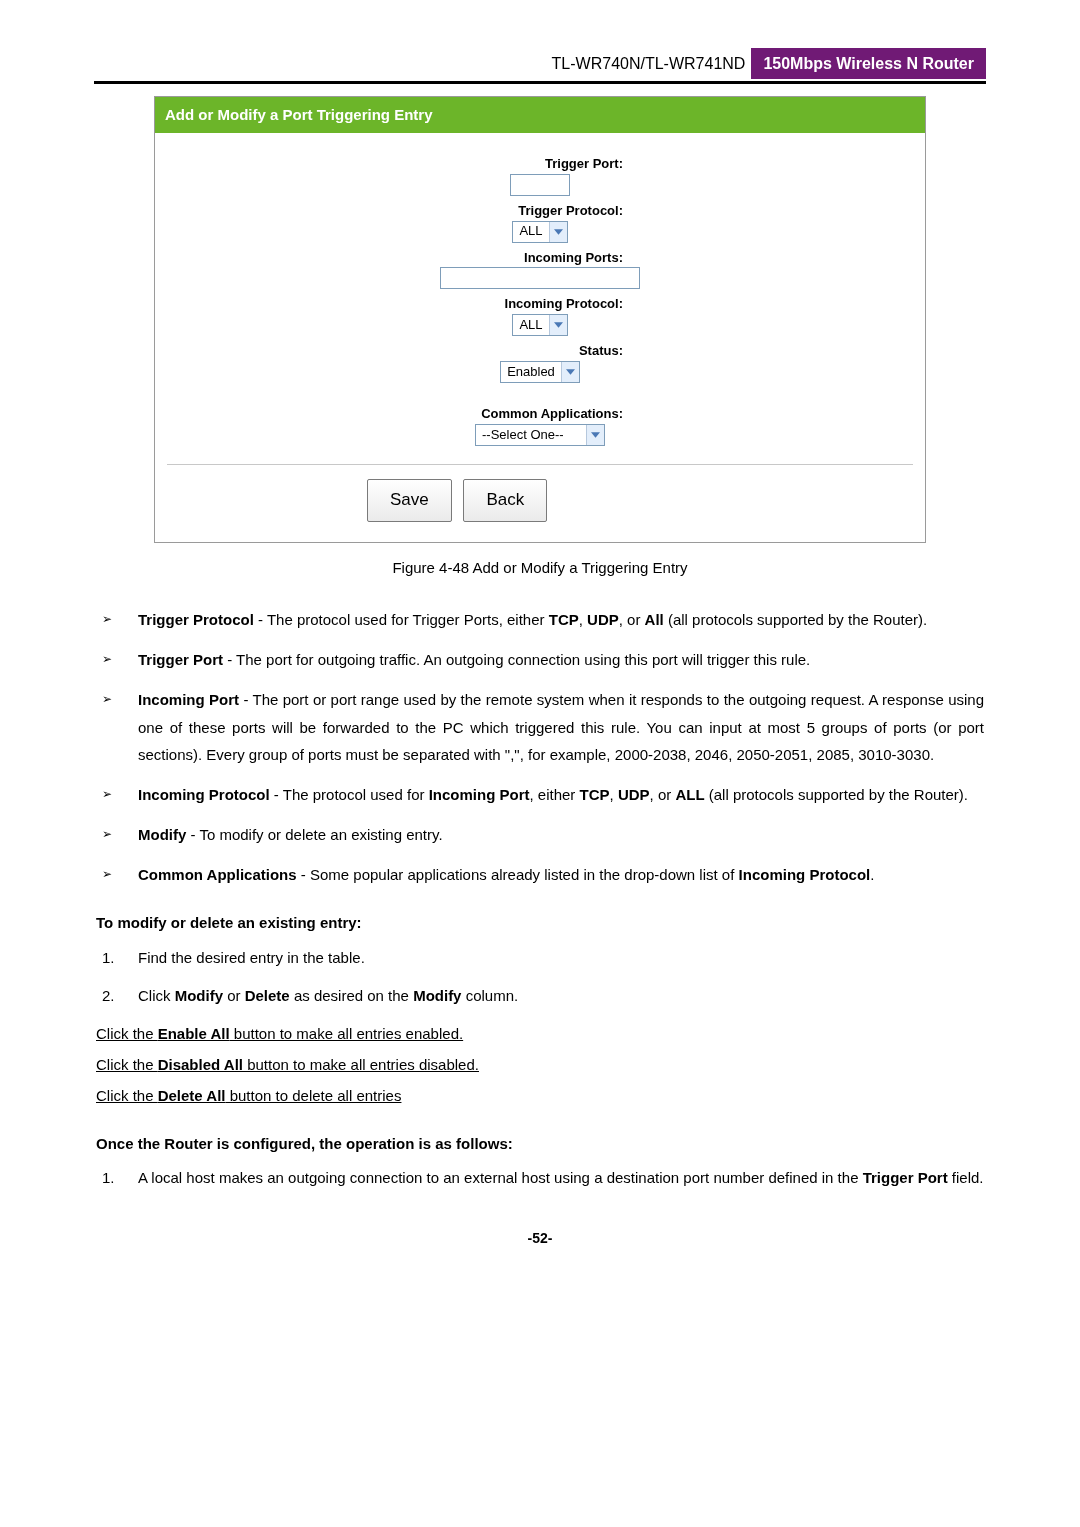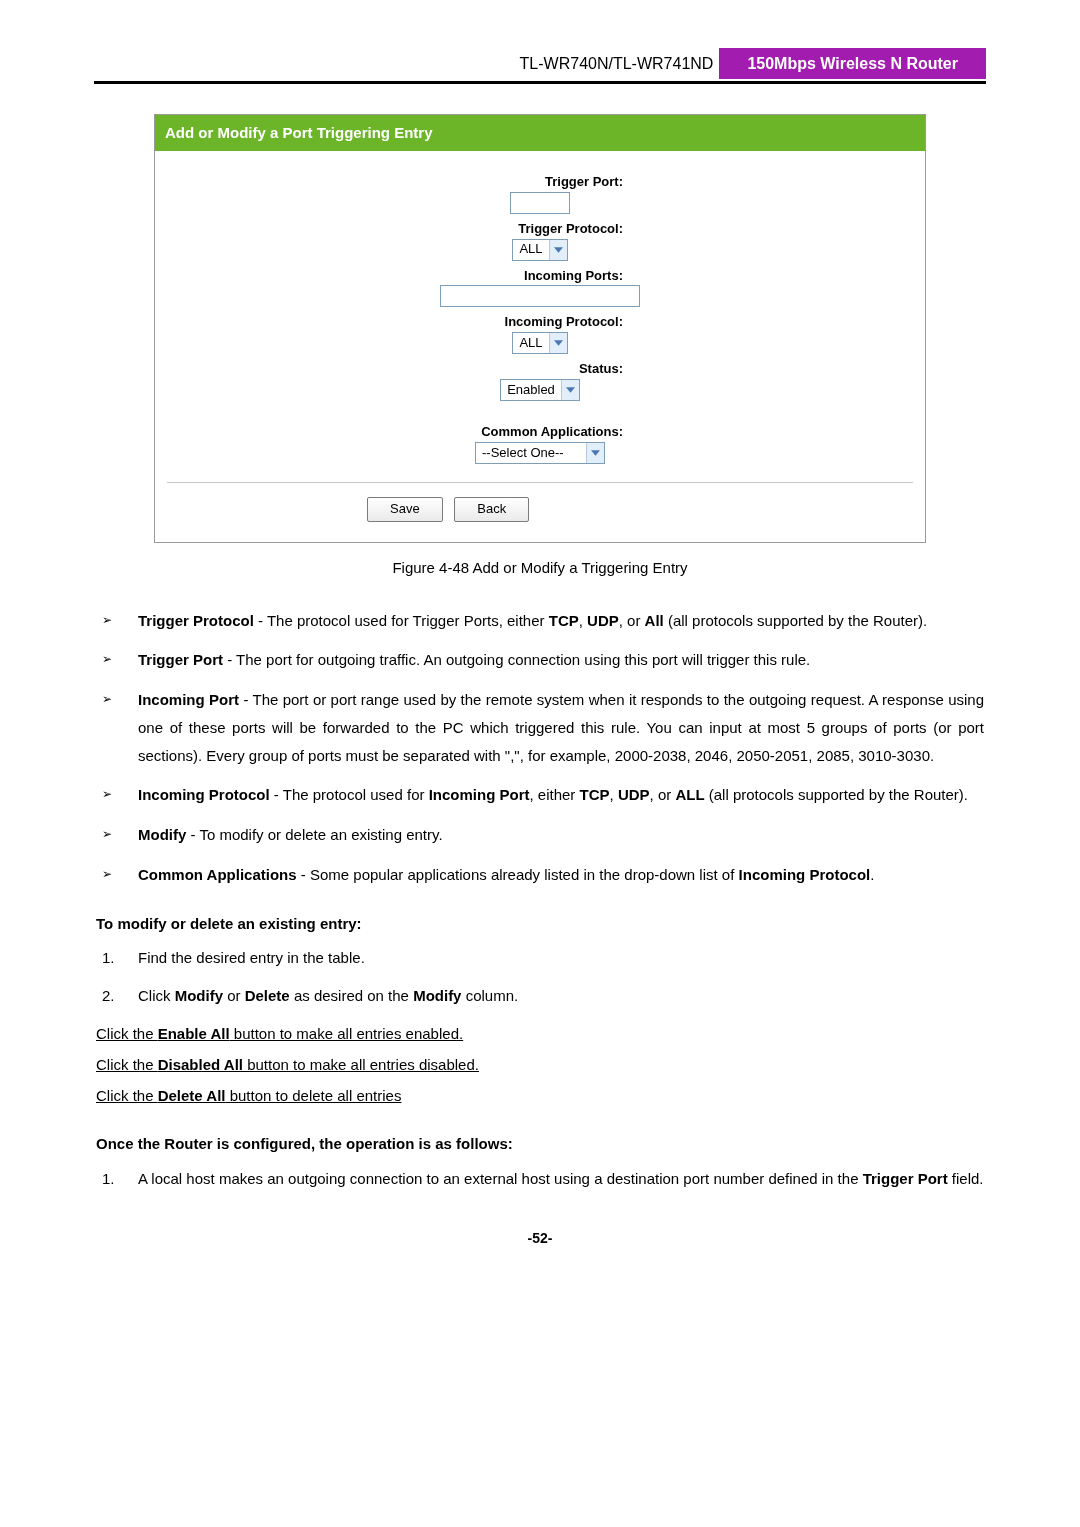--- a/index.html
+++ b/index.html
@@ -20,28 +20,28 @@
     text-align: right;
   }
   .doc-header .hdr-model {
     display: inline-block;
     font-weight: normal;
     font-size: 16px;
     padding: 4px 6px;
   }
   .doc-header .hdr-product {
     display: inline-block;
-    background: #a21caf;
+    background: #701a75;
     color: #fff;
     font-weight: bold;
     font-size: 16px;
-    padding: 4px 28px;
+    padding: 4px 12px;
   }
   .screenshot {
-    margin: 30px 60px 8px 60px;
+    margin: 12px 60px 8px 60px;
     border: 1px solid #9a9a9a;
     font-family: Arial, sans-serif;
     font-size: 13px;
     background: #fff;
   }
   .screenshot .ss-title {
     background: #6cb529;
     color: #fff;
     font-weight: bold;
     font-size: 15px;
@@ -98,22 +98,22 @@
   .ss-select-mock.med .val { min-width: 55px; }
   .ss-buttons {
     border-top: 1px solid #c8c8c8;
     margin-top: 18px;
     padding: 14px 0 10px 200px;
   }
   .ss-btn {
     display: inline-block;
     border: 1px solid #7a7a7a;
     background: linear-gradient(#fff,#eaeaea);
-    font-size: 13px;
-    padding: 2px 22px;
+    font-size: 17px;
+    padding: 8px 22px;
     border-radius: 2px;
     margin-right: 8px;
     cursor: pointer;
   }
   .fig-caption {
     text-align: center;
     font-size: 15px;
     margin: 14px 0 28px 0;
   }
   ul.arrow-list {

